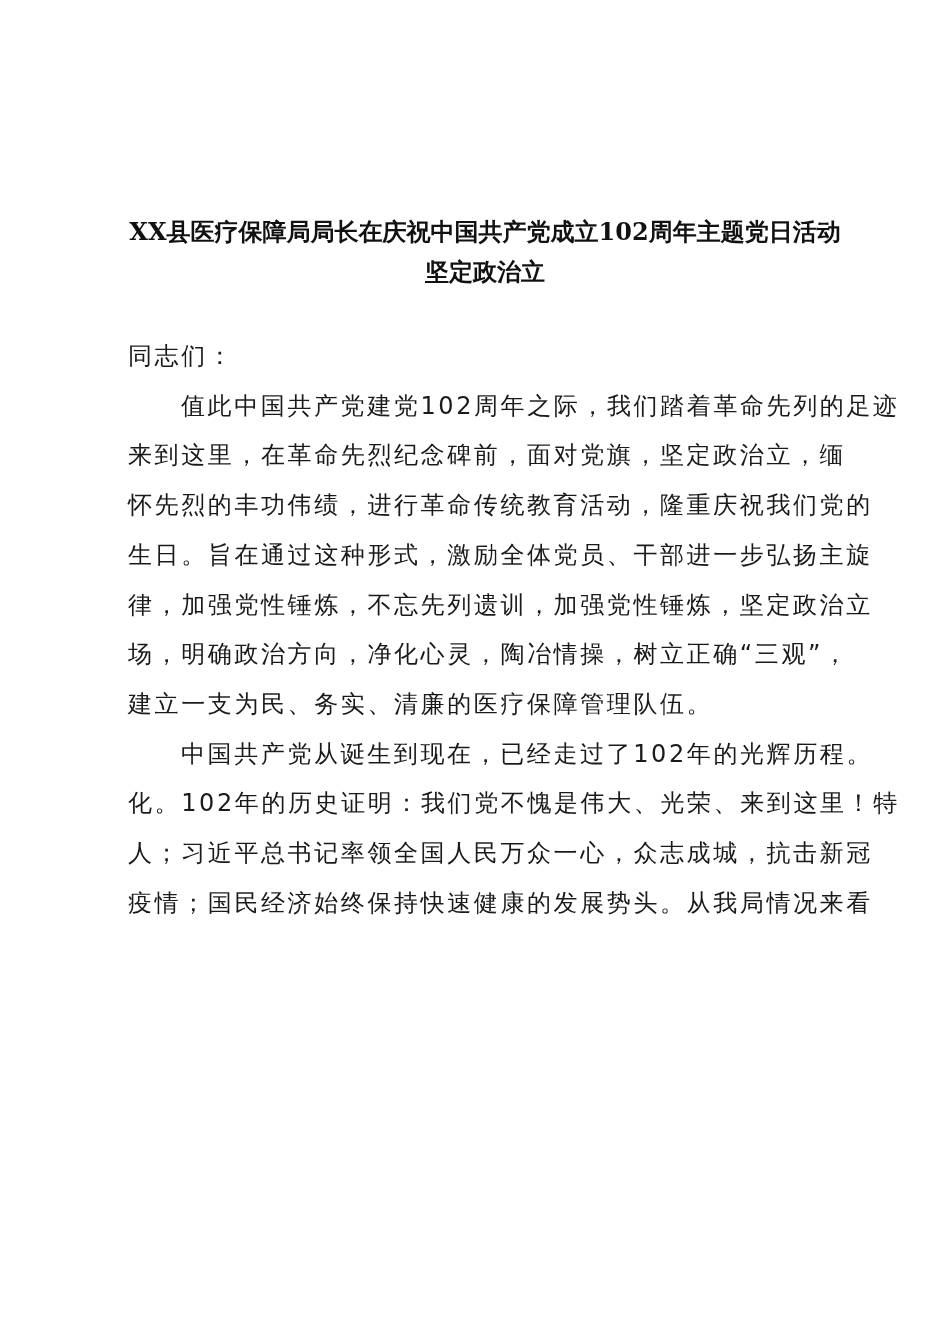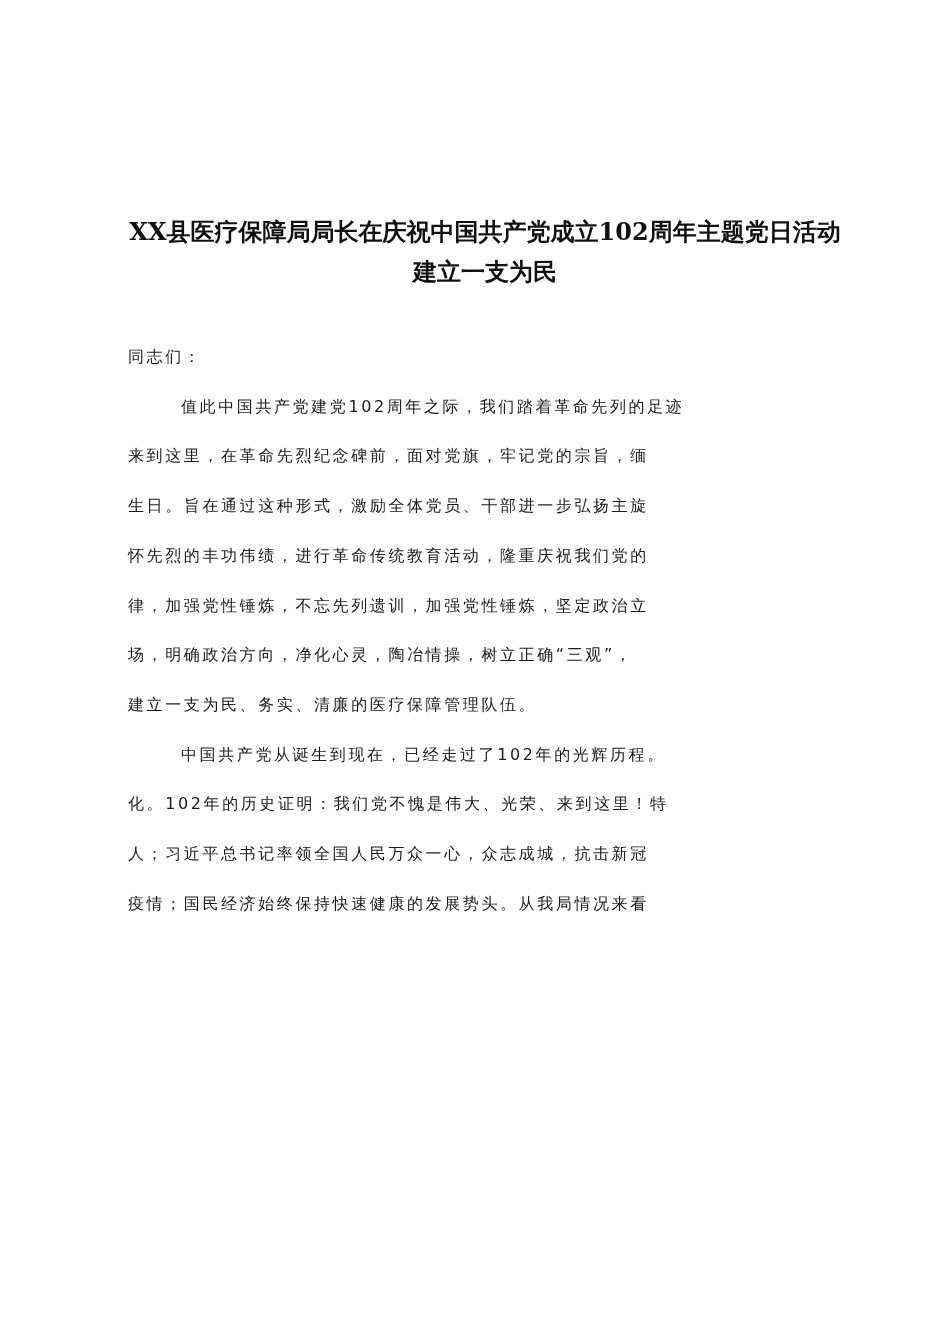--- a/index.html
+++ b/index.html
@@ -39,52 +39,52 @@
     .title .tline {
       display: block;
       white-space: nowrap;
     }
     .body-text {
       position: absolute;
       left: 128px;
       width: 720px;
       top: 332px;
       font-family: "DejaVu Sans", "Liberation Sans", sans-serif;
-      font-size: 16px;
+      font-size: 24px;
       line-height: 49.7px;
       color: #1a1a1a;
     }
     .line {
       display: block;
       white-space: nowrap;
       letter-spacing: 2.6px;
     }
     .line.indent {
       padding-left: 53px;
     }
   </style>
 </head>
 <body>
 
 <div class="page">
 
   <div class="title">
     <span class="tline">XX县医疗保障局局长在庆祝中国共产党成立102周年主题党日活动</span>
-    <span class="tline">建立一支为民</span>
+    <span class="tline">坚定政治立</span>
   </div>
 
   <div class="body-text">
     <span class="line">同志们：</span>
 
 
     <div>
       <span class="line indent">值此中国共产党建党102周年之际，我们踏着革命先列的足迹</span>
-      <span class="line">来到这里，在革命先烈纪念碑前，面对党旗，牢记党的宗旨，缅</span>
+      <span class="line">来到这里，在革命先烈纪念碑前，面对党旗，坚定政治立，缅</span>
+      <span class="line">怀先烈的丰功伟绩，进行革命传统教育活动，隆重庆祝我们党的</span>
       <span class="line">生日。旨在通过这种形式，激励全体党员、干部进一步弘扬主旋</span>
-      <span class="line">怀先烈的丰功伟绩，进行革命传统教育活动，隆重庆祝我们党的</span>
       <span class="line">律，加强党性锤炼，不忘先列遗训，加强党性锤炼，坚定政治立</span>
       <span class="line">场，明确政治方向，净化心灵，陶冶情操，树立正确“三观”，</span>
       <span class="line">建立一支为民、务实、清廉的医疗保障管理队伍。</span>
     </div>
 
     <div>
       <span class="line indent">中国共产党从诞生到现在，已经走过了102年的光辉历程。</span>
       <span class="line">化。102年的历史证明：我们党不愧是伟大、光荣、来到这里！特</span>
       <span class="line">人；习近平总书记率领全国人民万众一心，众志成城，抗击新冠</span>
       <span class="line">疫情；国民经济始终保持快速健康的发展势头。从我局情况来看</span>

